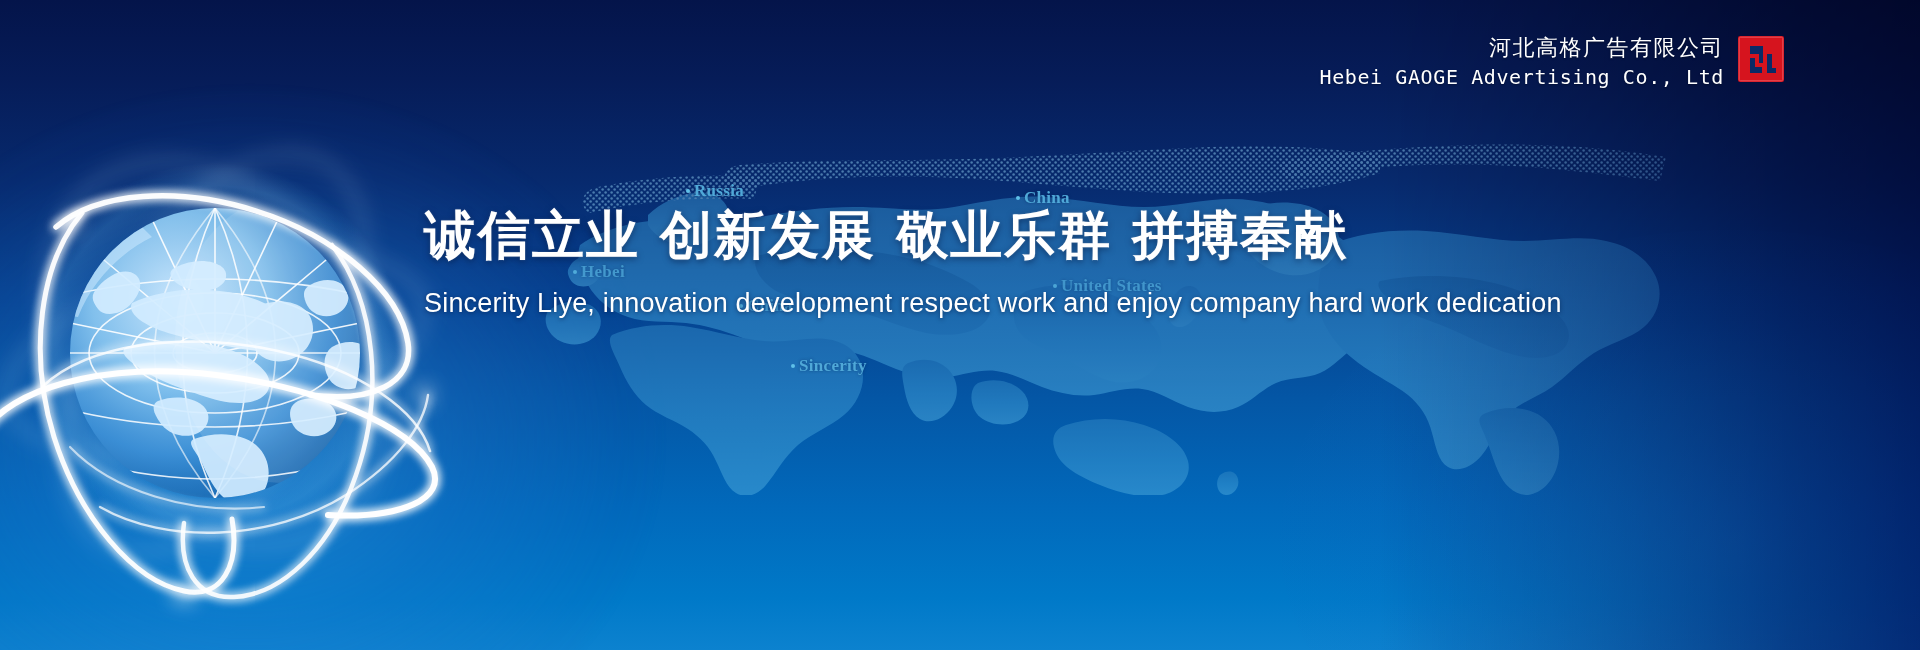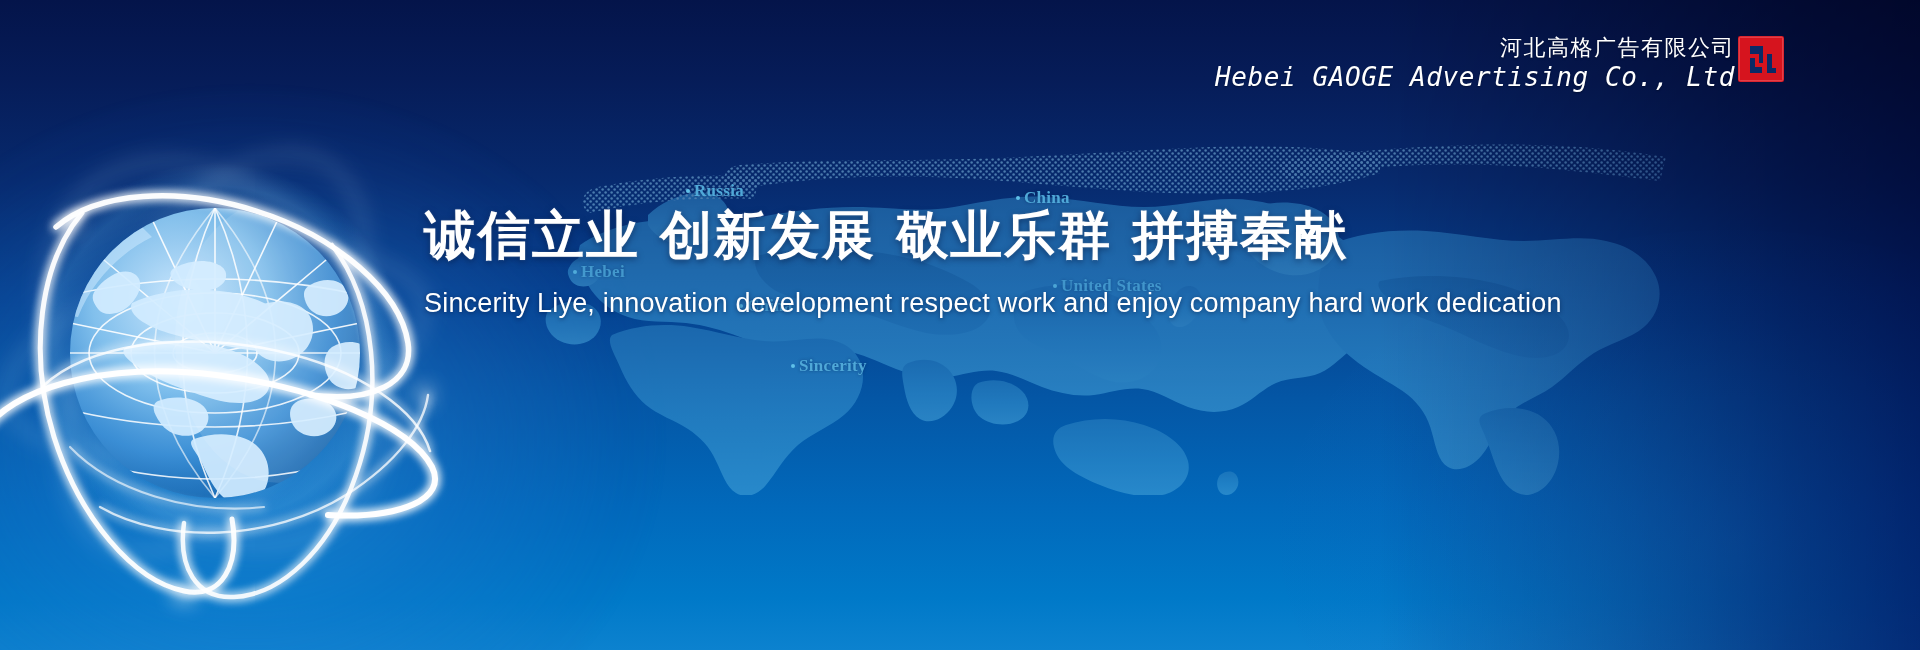--- a/index.html
+++ b/index.html
@@ -126,40 +126,39 @@
   .company-block {
     position: absolute;
     right: 0px;
     top: 34px;
     display: flex;
     align-items: flex-start;
     gap: 0px;
   }
   .company-names {
     text-align: right;
-    padding-right: 3px;
+    padding-right: 14px;
   }
   .company-cn {
     color: #ffffff;
     font-size: 22px;
     line-height: 28px;
     letter-spacing: 1.5px;
     font-family: "DejaVu Sans", "Liberation Sans", sans-serif;
     white-space: nowrap;
     text-shadow: 0 1px 2px rgba(0,0,0,0.35);
   }
   .company-en {
     color: #ffffff;
-    font-size: 26px;
+    font-size: 20px;
     line-height: 30px;
     letter-spacing: 0.6px;
     font-family: "DejaVu Sans Mono", "Liberation Mono", monospace;
     white-space: nowrap;
     text-shadow: 0 1px 2px rgba(0,0,0,0.35);
-    font-style: italic;
   }
   .logo-mark {
     width: 46px;
     height: 46px;
     margin-top: 2px;
     margin-right: 136px;
     flex: 0 0 auto;
   }
   .logo-mark svg { display:block; width:100%; height:100%; }
 

